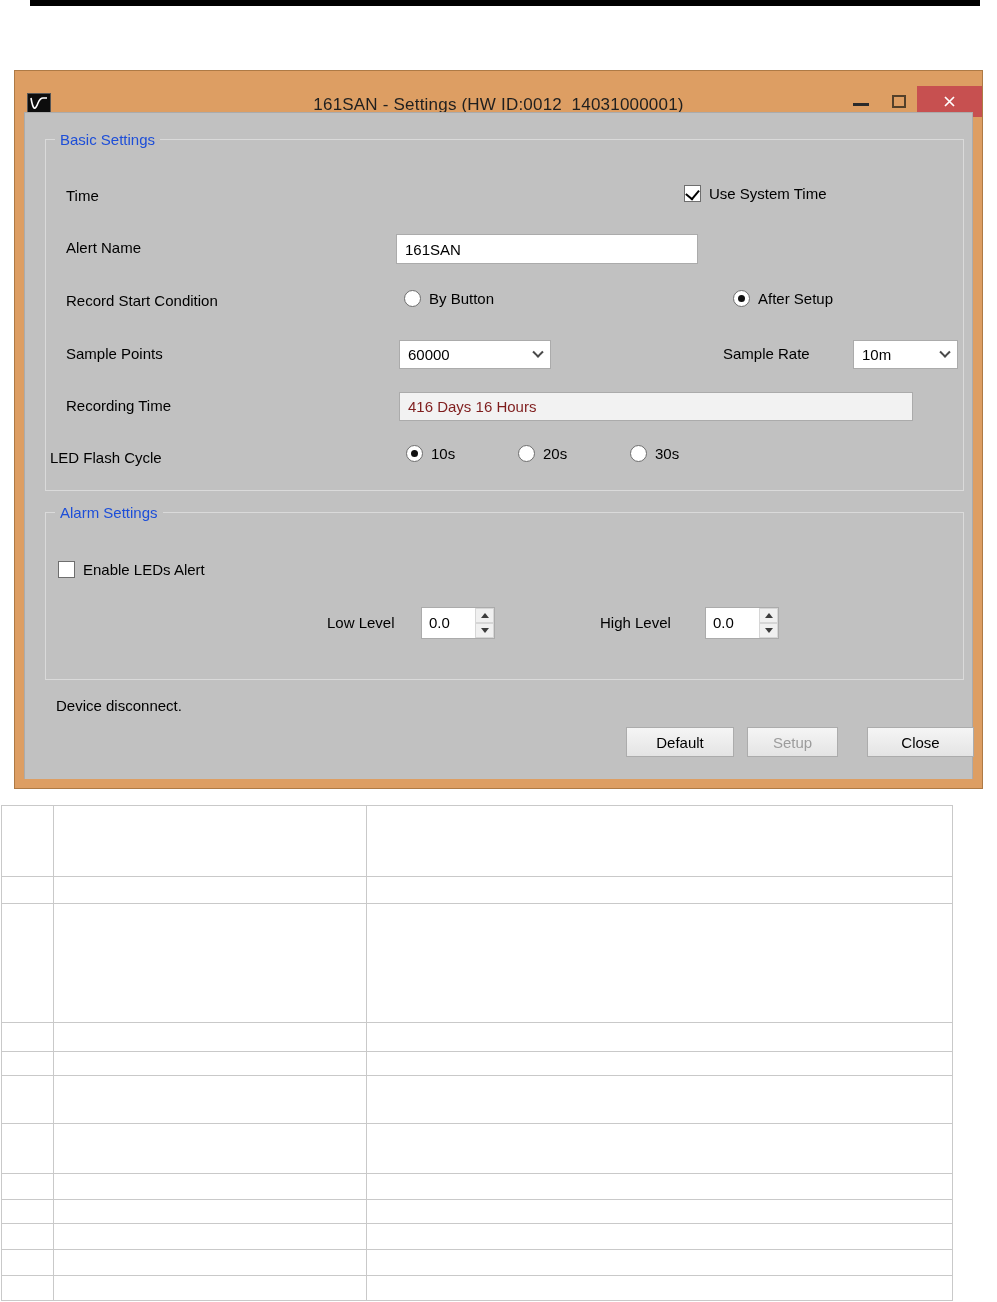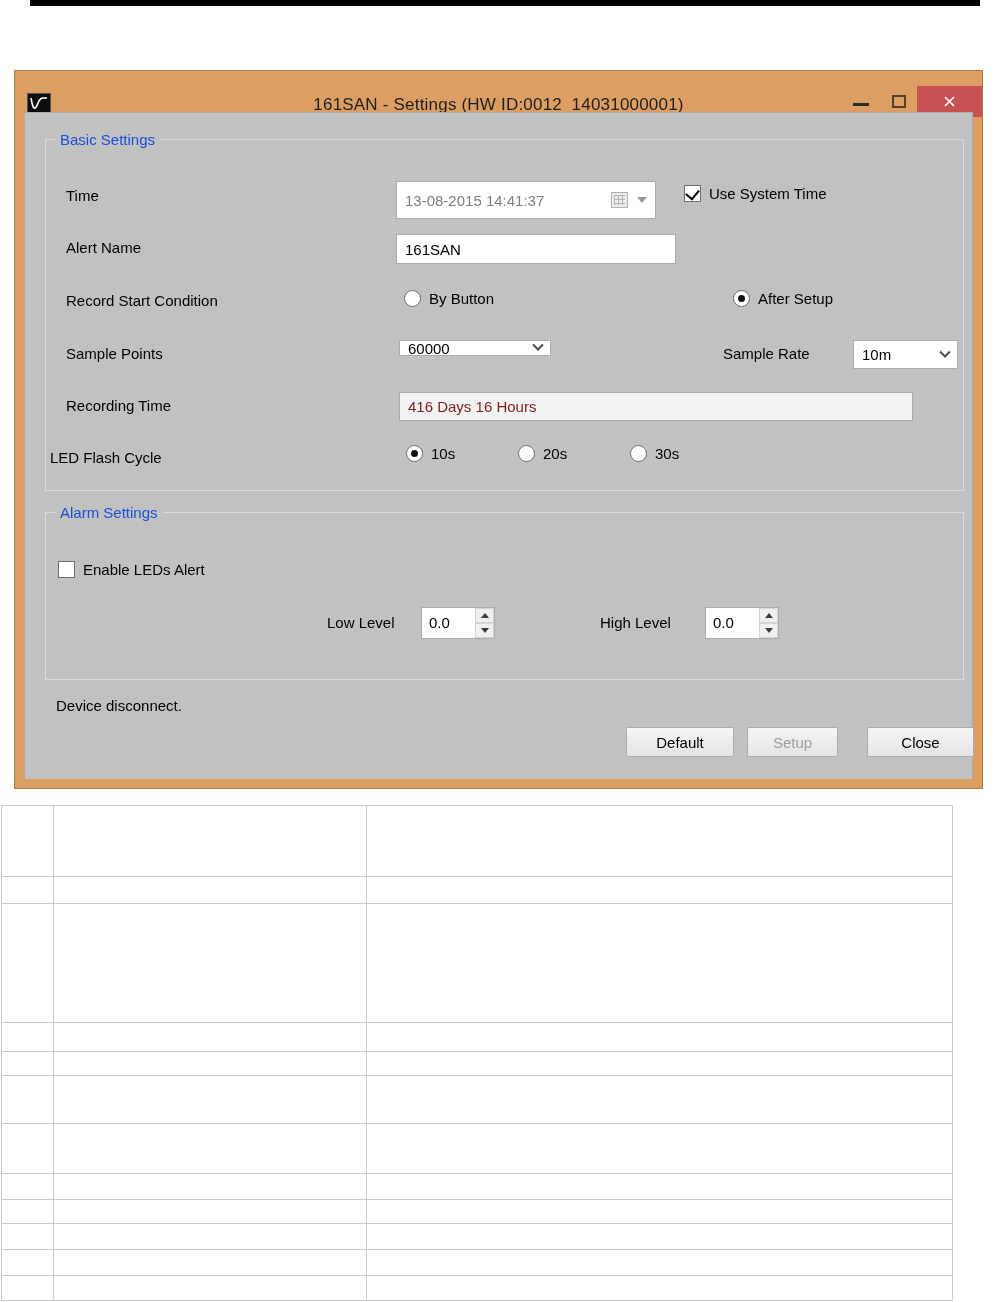--- a/index.html
+++ b/index.html
@@ -104,45 +104,40 @@
       </svg>
     </div>
   </div>
 
   <div class="client">
 
     <fieldset class="fs-basic">
       <legend>Basic Settings</legend>
 
       <div class="lbl" style="left:20px; top:39px;">Time</div>
-      <div class="txtfield disabled" style="left:350px; top:33px; width:260px; height:38px;">
-        <span>13-08-2015 14:41:37</span>
-        <span class="cal-icon"></span>
-        <span class="tri-down"></span>
-      </div>
       <div class="opt" style="left:638px; top:37px;">
         <span class="cb on"></span>
         <span>Use System Time</span>
       </div>
 
       <div class="lbl" style="left:20px; top:91px;">Alert Name</div>
-      <input class="txtinput" style="left: 350px; top: 86px; width: 280px; height: 30px;" value="161SAN">
+      <input class="txtinput" style="left: 350px; top: 86px; width: 302px; height: 30px;" value="161SAN">
 
       <div class="lbl" style="left:20px; top:144px;">Record Start Condition</div>
       <div class="opt" style="left:358px; top:142px;">
         <span class="rd"></span>
         <span>By Button</span>
       </div>
       <div class="opt" style="left:687px; top:142px;">
         <span class="rd on"></span>
         <span>After Setup</span>
       </div>
 
       <div class="lbl" style="left:20px; top:197px;">Sample Points</div>
-      <div class="select" style="left:353px; top:192px; width:152px; height:16px;">
+      <div class="select" style="left:353px; top:192px; width:152px; height:29px;">
         <span>60000</span>
         <span class="chev"></span>
       </div>
       <div class="lbl" style="left:677px; top:197px;">Sample Rate</div>
       <div class="select" style="left:807px; top:192px; width:105px; height:29px;">
         <span>10m</span>
         <span class="chev"></span>
       </div>
 
       <div class="lbl" style="left:20px; top:249px;">Recording Time</div>

